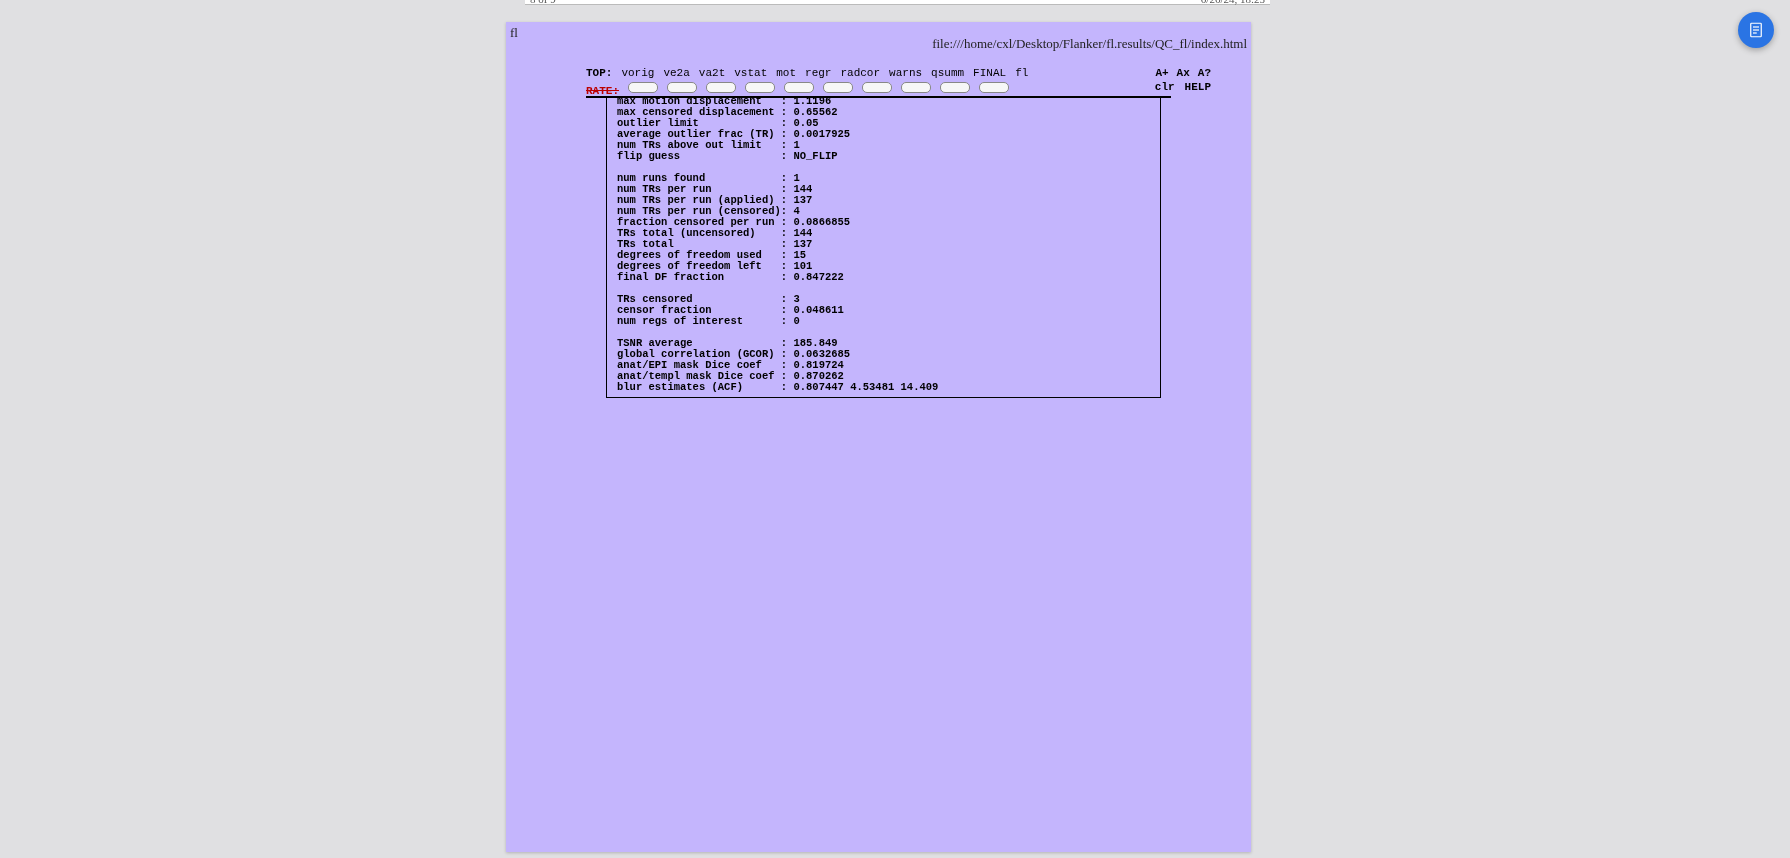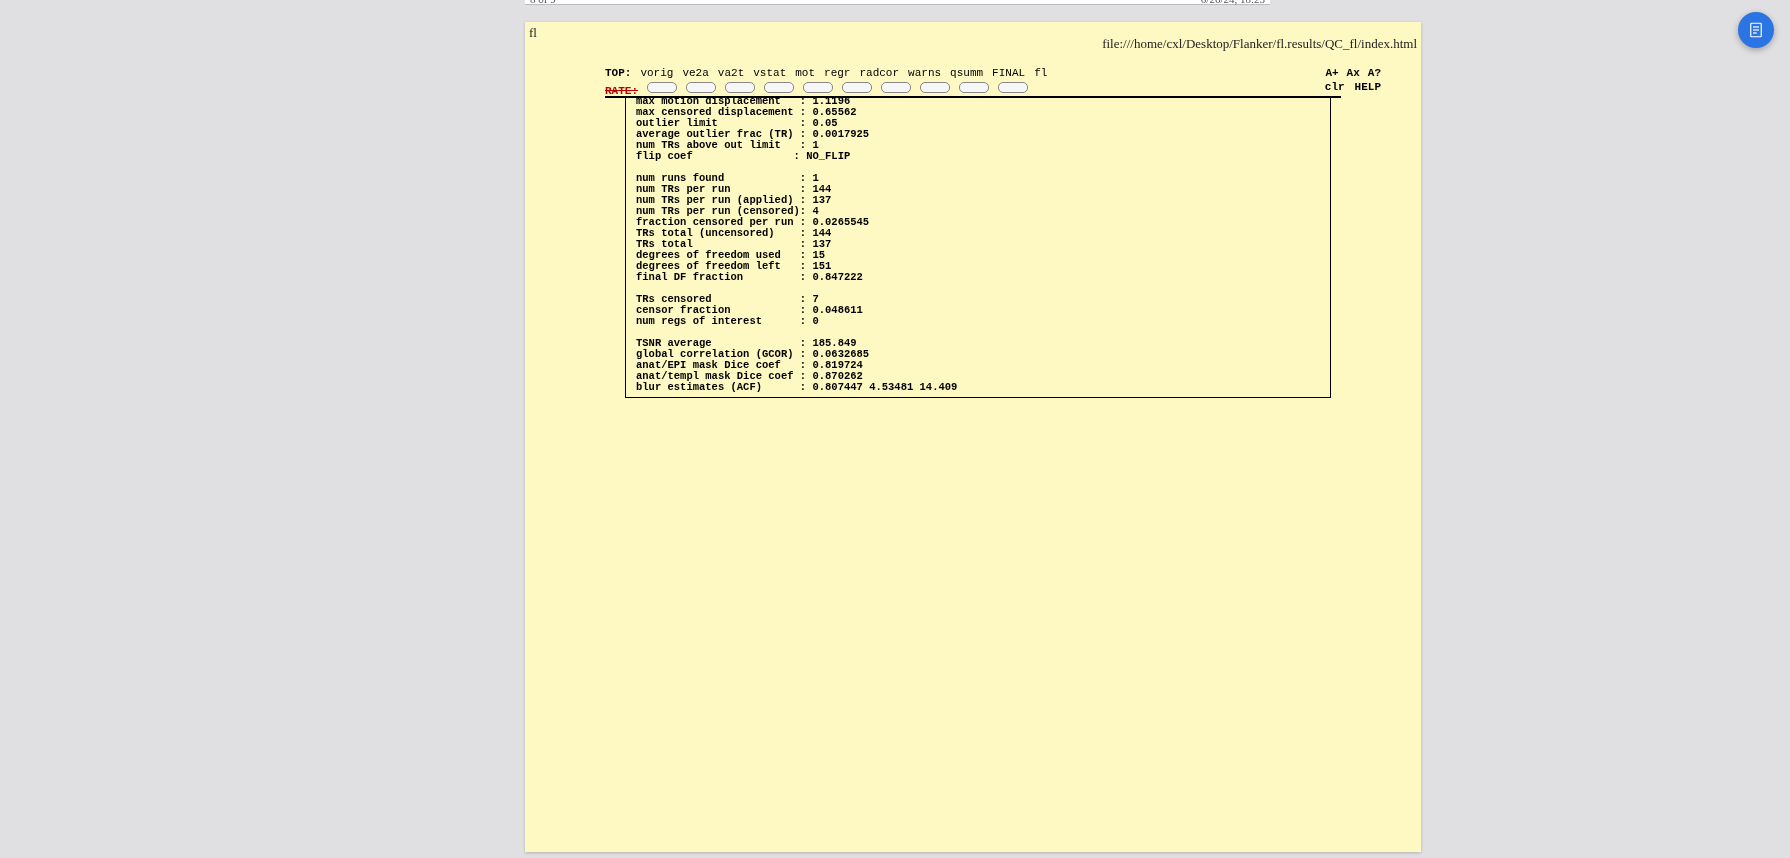--- a/index.html
+++ b/index.html
@@ -36,24 +36,24 @@
     right: 5px;
     bottom: -1px;
     font-size: 11px;
     color: #555;
     font-family: Georgia, serif;
   }
 
   .page {
     position: absolute;
     top: 22px;
-    left: 525px;
-    width: 896px;
+    left: 506px;
+    width: 745px;
     height: 830px;
-    background: #fef9c3;
+    background: #c4b5fd;
     box-shadow: 0 1px 3px rgba(0,0,0,0.2);
     overflow: hidden;
   }
 
   .url-bar {
     position: relative;
     height: 20px;
     font-size: 13px;
     font-family: Georgia, serif;
     color: #222;
@@ -221,34 +221,34 @@
       <a>HELP</a>
     </div>
   </div>
 
   <div class="hr"></div>
 
   <div class="panel"><span class="first-line">max motion displacement   : 1.1196</span><span>max censored displacement : 0.65562</span>
 <span>outlier limit             : 0.05</span>
 <span>average outlier frac (TR) : 0.0017925</span>
 <span>num TRs above out limit   : 1</span>
-<span>flip coef                : NO_FLIP</span>
+<span>flip guess                : NO_FLIP</span>
 <span></span>
 <span>num runs found            : 1</span>
 <span>num TRs per run           : 144</span>
 <span>num TRs per run (applied) : 137</span>
 <span>num TRs per run (censored): 4</span>
-<span>fraction censored per run : 0.0265545</span>
+<span>fraction censored per run : 0.0866855</span>
 <span>TRs total (uncensored)    : 144</span>
 <span>TRs total                 : 137</span>
 <span>degrees of freedom used   : 15</span>
-<span>degrees of freedom left   : 151</span>
+<span>degrees of freedom left   : 101</span>
 <span>final DF fraction         : 0.847222</span>
 <span></span>
-<span>TRs censored              : 7</span>
+<span>TRs censored              : 3</span>
 <span>censor fraction           : 0.048611</span>
 <span>num regs of interest      : 0</span>
 <span></span>
 <span>TSNR average              : 185.849</span>
 <span>global correlation (GCOR) : 0.0632685</span>
 <span>anat/EPI mask Dice coef   : 0.819724</span>
 <span>anat/templ mask Dice coef : 0.870262</span>
 <span>blur estimates (ACF)      : 0.807447 4.53481 14.409</span>
 </div>
 

